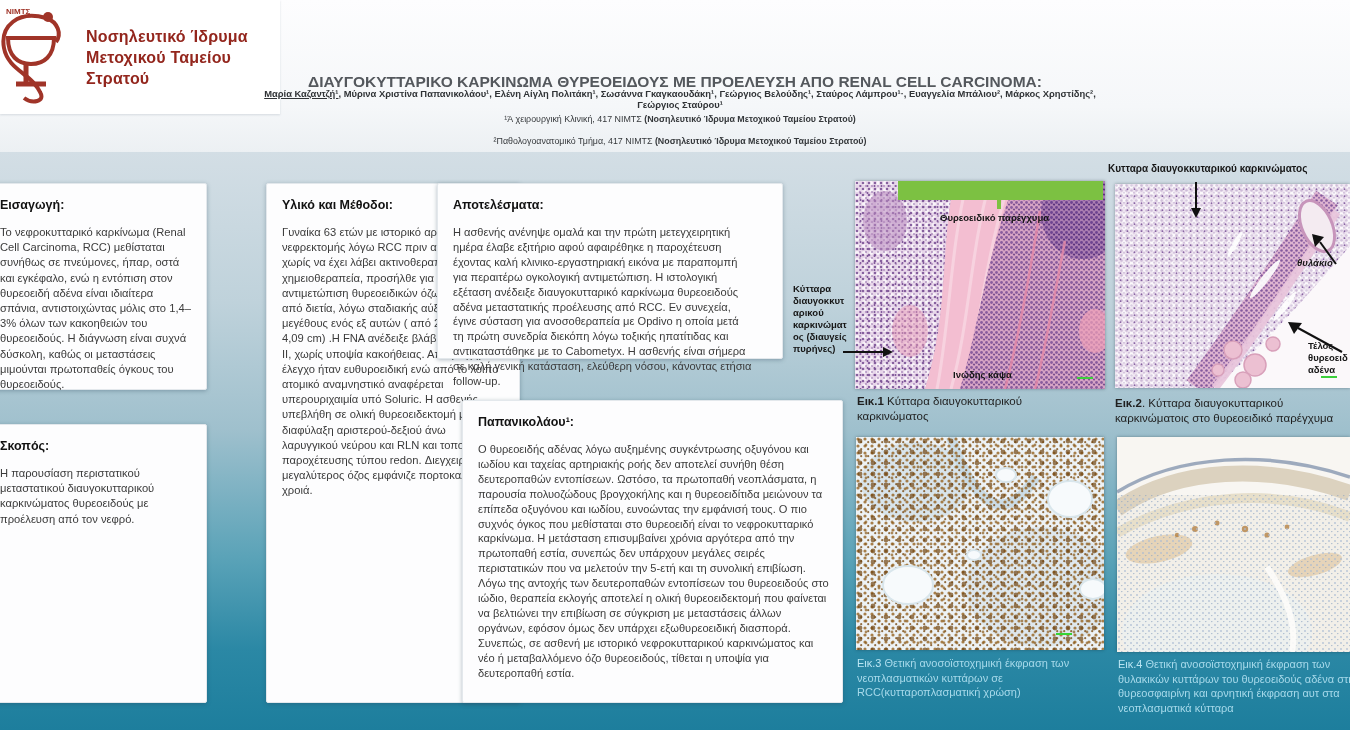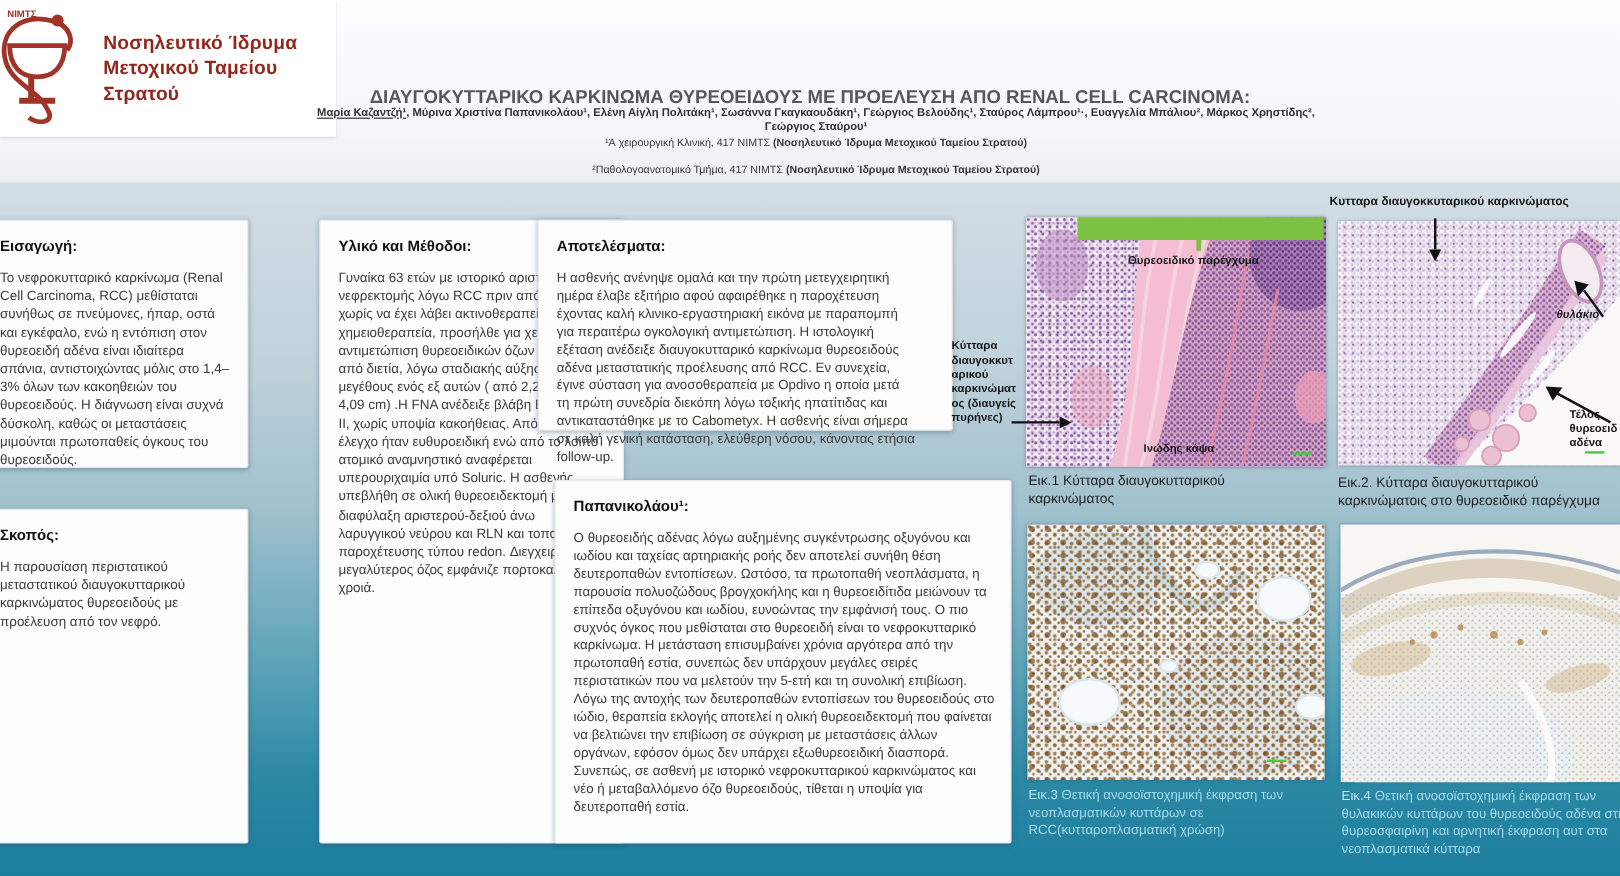--- a/index.html
+++ b/index.html
@@ -28,21 +28,21 @@
   .affil1{top:114px;} .affil2{top:136px;}
 
   
   .box{position:absolute;background:#fdfdfe;border:1px solid #e3e8ec;border-radius:2px;
     box-shadow:0 1px 4px rgba(40,70,90,.35);padding:14px 15px;box-sizing:border-box;}
   .box h3{margin:0 0 13px 0;font-size:12.5px;color:#111;}
   .box p{margin:0;font-size:11.2px;line-height:15.2px;color:#3b3b3b;}
   .box-intro{left:-16px;top:183px;width:223px;height:207px;}
   .box-purpose{left:-16px;top:424px;width:223px;height:279px;}
   .box-methods{left:222px;top:183px;width:254px;height:520px;margin-left:44px;}
-  .box-results{left:448px;top:183px;width:346px;height:176px;padding-right:30px;}
+  .box-results{left:437px;top:183px;width:346px;height:176px;padding-right:30px;}
   .box-conclusions{left:462px;top:400px;width:381px;height:303px;padding-right:12px;}
   .box-results p,.box-conclusions p{font-size:11.1px;line-height:14.9px;}
 
   
   .fig{position:absolute;box-shadow:0 0 3px rgba(20,40,50,.4);overflow:hidden;}
   .fig svg{display:block;}
   .fig1{left:855px;top:181px;width:250px;height:208px;}
   .fig2{left:1115px;top:184px;width:235px;height:204px;}
   .fig3{left:856px;top:437px;width:248px;height:213px;}
   .fig4{left:1117px;top:437px;width:233px;height:215px;}
@@ -54,21 +54,21 @@
   .lbl-parenchyma{left:940px;top:212px;width:144px;}
   .lbl-cells{left:793px;top:283px;width:64px;}
   .lbl-capsule{left:953px;top:369px;}
   .lbl-top2{left:1108px;top:163px;width:230px;font-size:10px;}
   .lbl-follicle{left:1297px;top:257px;font-style:italic;}
   .lbl-end{left:1308px;top:340px;width:48px;}
 
   .arrow-svg{position:absolute;z-index:6;overflow:visible;}
 
   .cap-dark{position:absolute;z-index:5;font-size:11.5px;line-height:15px;color:#1f1f1f;}
-  .cap-dark .figno{font-weight:normal;text-align:center;}
+  .cap-dark .figno{font-weight:bold;text-align:center;}
   .cap1{left:857px;top:394px;width:195px;}
   .cap2{left:1115px;top:396px;width:242px;}
   .cap-teal{position:absolute;z-index:5;font-size:11px;line-height:14.5px;color:#a6d9ea;}
   .cap-teal .figno{font-weight:normal;color:#b9e5f3;}
   .cap3{left:857px;top:656px;width:232px;}
   .cap4{left:1118px;top:657px;width:240px;}
 
   .scale-bar{position:absolute;z-index:5;background:#3bd03b;height:2px;width:16px;}
 </style>
 </head>

